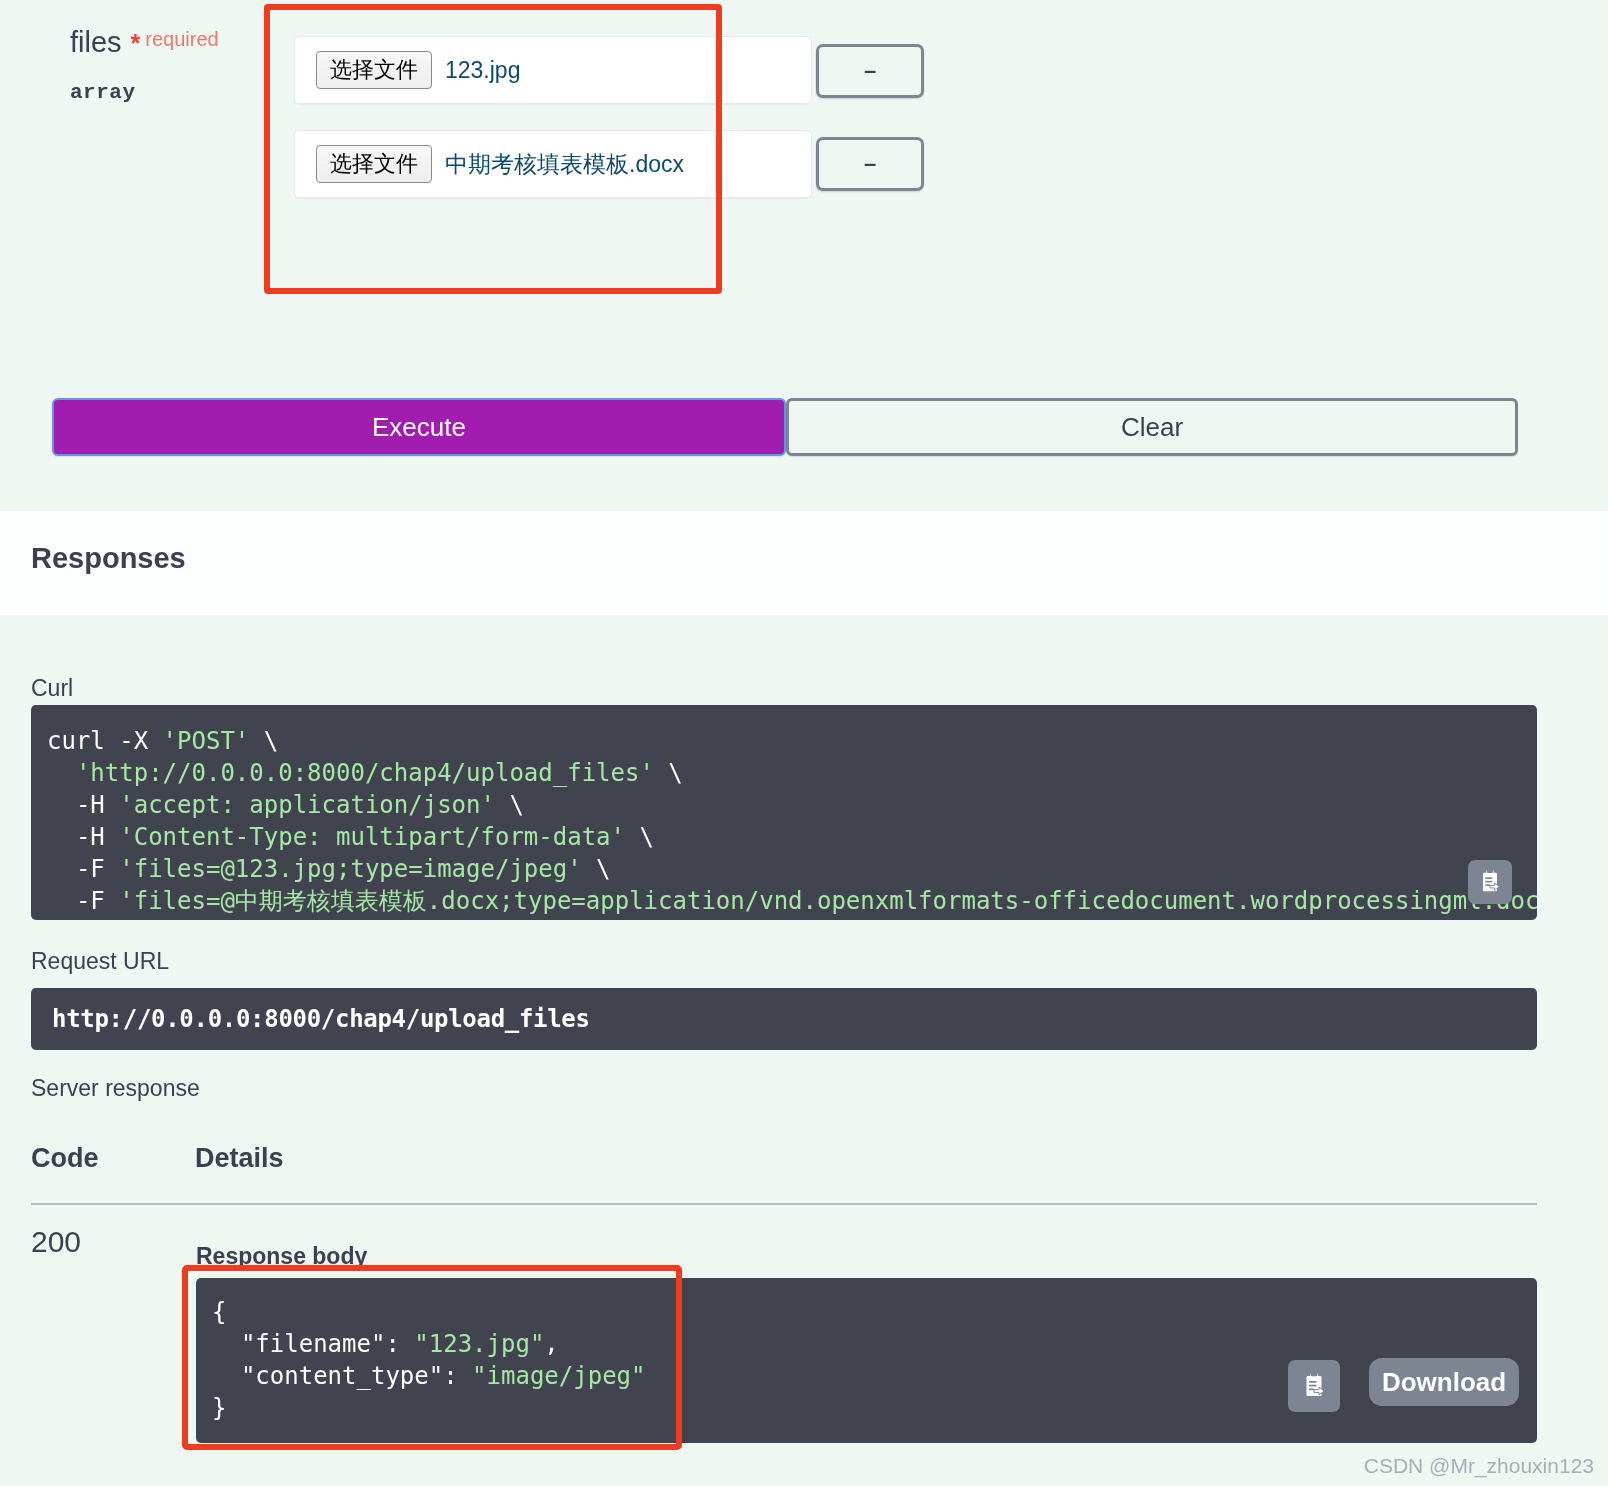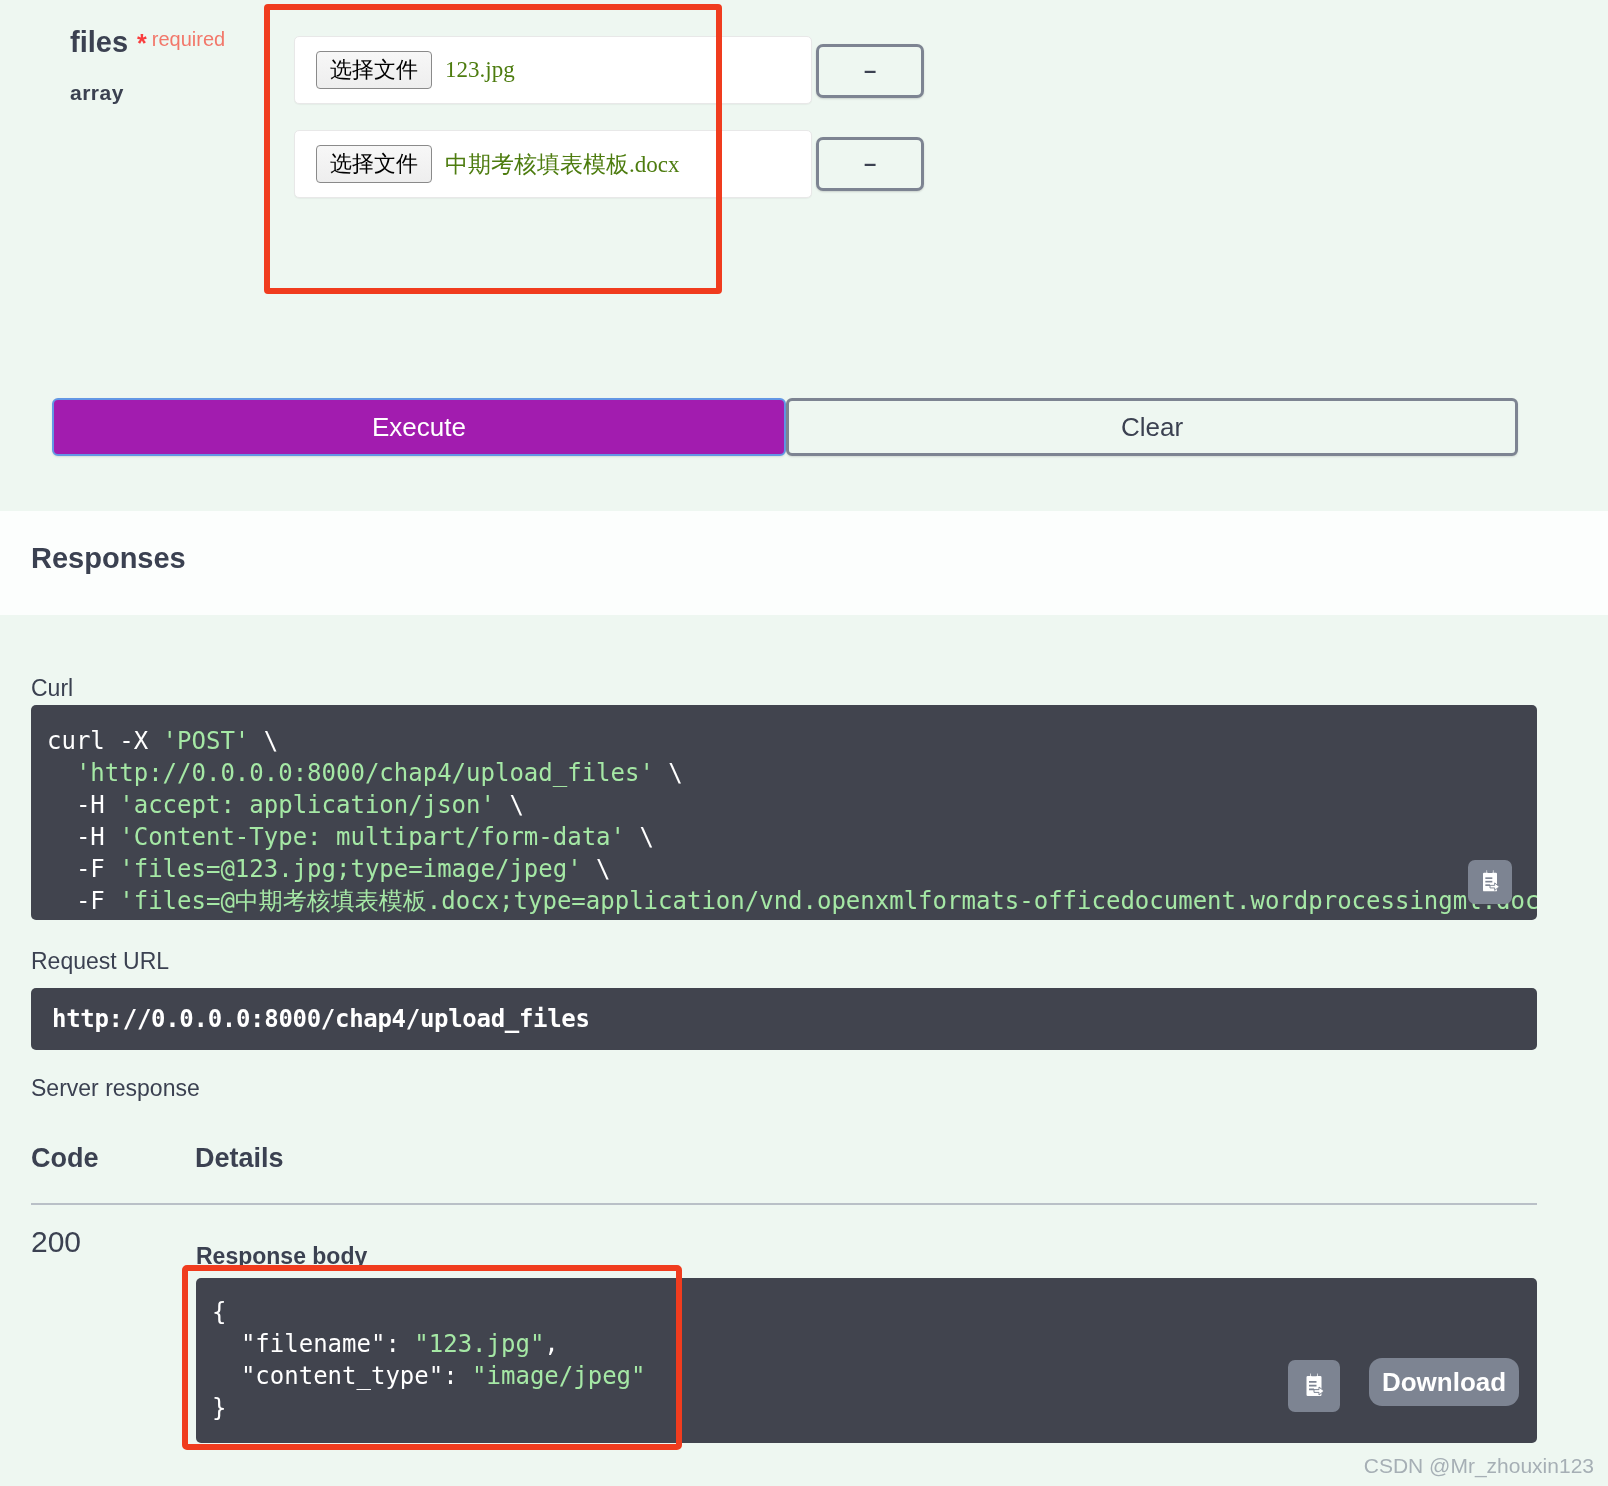--- a/index.html
+++ b/index.html
@@ -26,21 +26,21 @@
     box-sizing: border-box;
   }
 
   .files-label-col {
     position: absolute;
     left: 70px; top: 26px;
     width: 210px;
   }
   .files-name {
     font-size: 29px;
-    font-weight: bold;
+    font-weight: normal;
     color: #3b4151;
     display: inline-block;
     vertical-align: baseline;
     text-align: right;
   }
   .req-star {
     color: #f93e3e;
     font-size: 25px;
     font-weight: bold;
     margin-left: 9px;
@@ -48,21 +48,21 @@
     display: inline-block;
   }
   .req-text {
     color: #f2776a;
     font-size: 20px;
     margin-left: 5px;
     vertical-align: super;
     display: inline-block;
   }
   .files-type {
-    font-family: Liberation Sans, sans-serif;
+    font-family: Liberation Mono, monospace;
     font-size: 21px;
     font-weight: bold;
     color: #3b4151;
     margin-top: 22px;
     letter-spacing: 0.5px;
   }
 
   
   .red-box-top {
     position: absolute;
@@ -95,24 +95,24 @@
     background: linear-gradient(#f7f7f7, #eeeeee);
     padding: 5px 13px;
     font-size: 22px;
     color: #000000;
     font-family: "DejaVu Sans", sans-serif;
     line-height: 1.15;
     white-space: nowrap;
   }
   .file-name-text {
     font-size: 23px;
-    color: #4d7c0f;
+    color: #0c4a6e;
     margin-left: 13px;
     white-space: nowrap;
-    font-family: Liberation Serif, serif;
+    font-family: Liberation Sans, sans-serif;
   }
   .minus-btn {
     position: absolute;
     width: 108px;
     height: 54px;
     background: #eef7f1;
     border: 3px solid #7d8492;
     border-radius: 7px;
     box-sizing: border-box;
     display: flex;

